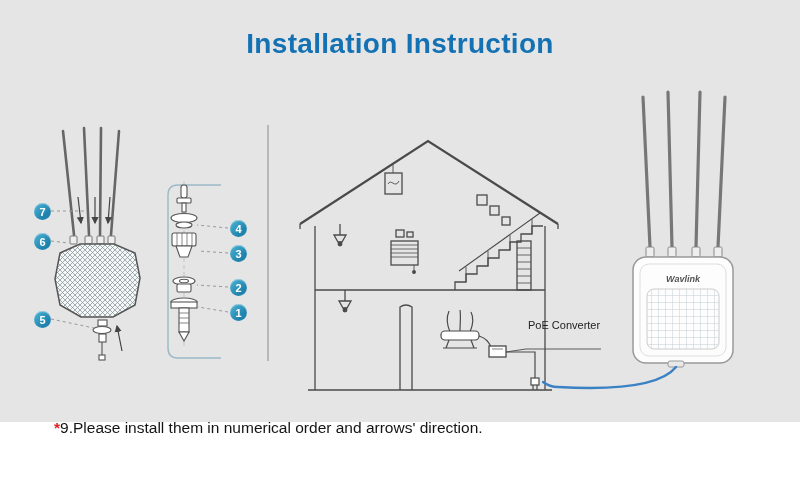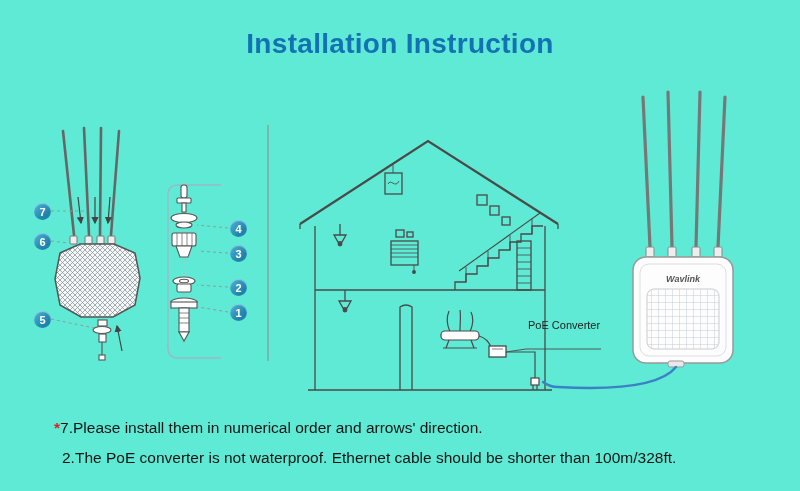--- a/index.html
+++ b/index.html
@@ -1,18 +1,18 @@
 <!DOCTYPE html>
 <html><head>
 <meta charset="utf-8">
 <style>
   * { margin:0; padding:0; box-sizing:border-box; }
   html,body { background:#fff; }
   body { width:800px; height:491px; font-family:"Liberation Sans", sans-serif; overflow:hidden; }
-  .page { position:relative; width:800px; height:491px; background:#5eead4; }
+  .page { position:relative; width:800px; height:422px; background:#e5e5e5; }
 
   .title {
     position:absolute; top:28px; left:0; width:100%;
     text-align:center; font-size:28px; font-weight:bold;
     color:#1472b4; letter-spacing:0.3px;
   }
 
   .diagram { position:absolute; top:85px; left:0; width:800px; height:330px; }
   .diagram svg { position:absolute; top:0; left:0; }
   svg text { font-family:"Liberation Sans", sans-serif; }
@@ -222,17 +222,16 @@
     <div class="badge" style="left:34px;  top:226px;">5</div>
     <div class="badge" style="left:230px; top:135px;">4</div>
     <div class="badge" style="left:230px; top:160px;">3</div>
     <div class="badge" style="left:230px; top:194px;">2</div>
     <div class="badge" style="left:230px; top:219px;">1</div>
 
     <div class="poe-label">PoE Converter</div>
   </div>
 
   <div class="notes">
-    <div class="note-line"><span class="star">*</span><span>7.Please install them in numerical order and arrows' direction.</span></div>
-    <div class="note-line note-2">2.The PoE converter is not waterproof. Ethernet cable should be shorter than 100m/328ft.</div>
+    <div class="note-line"><span class="star">*</span><span>9.Please install them in numerical order and arrows' direction.</span></div>
   </div>
 
 </div>
 
 </body></html>

